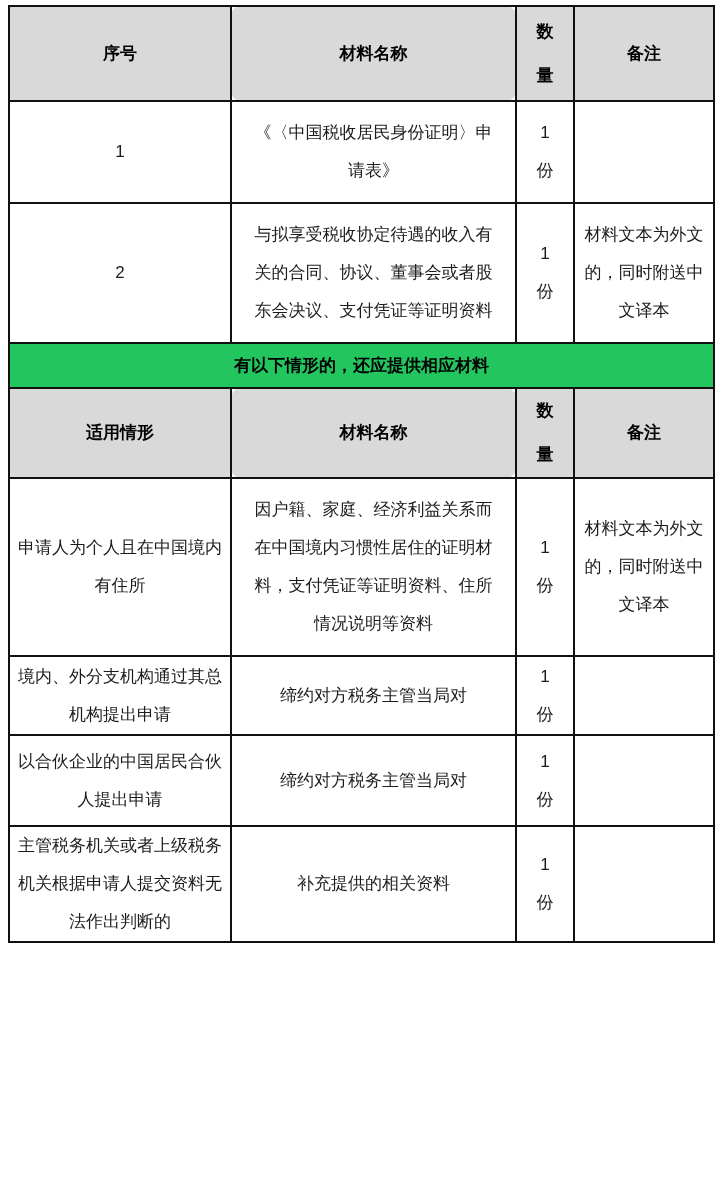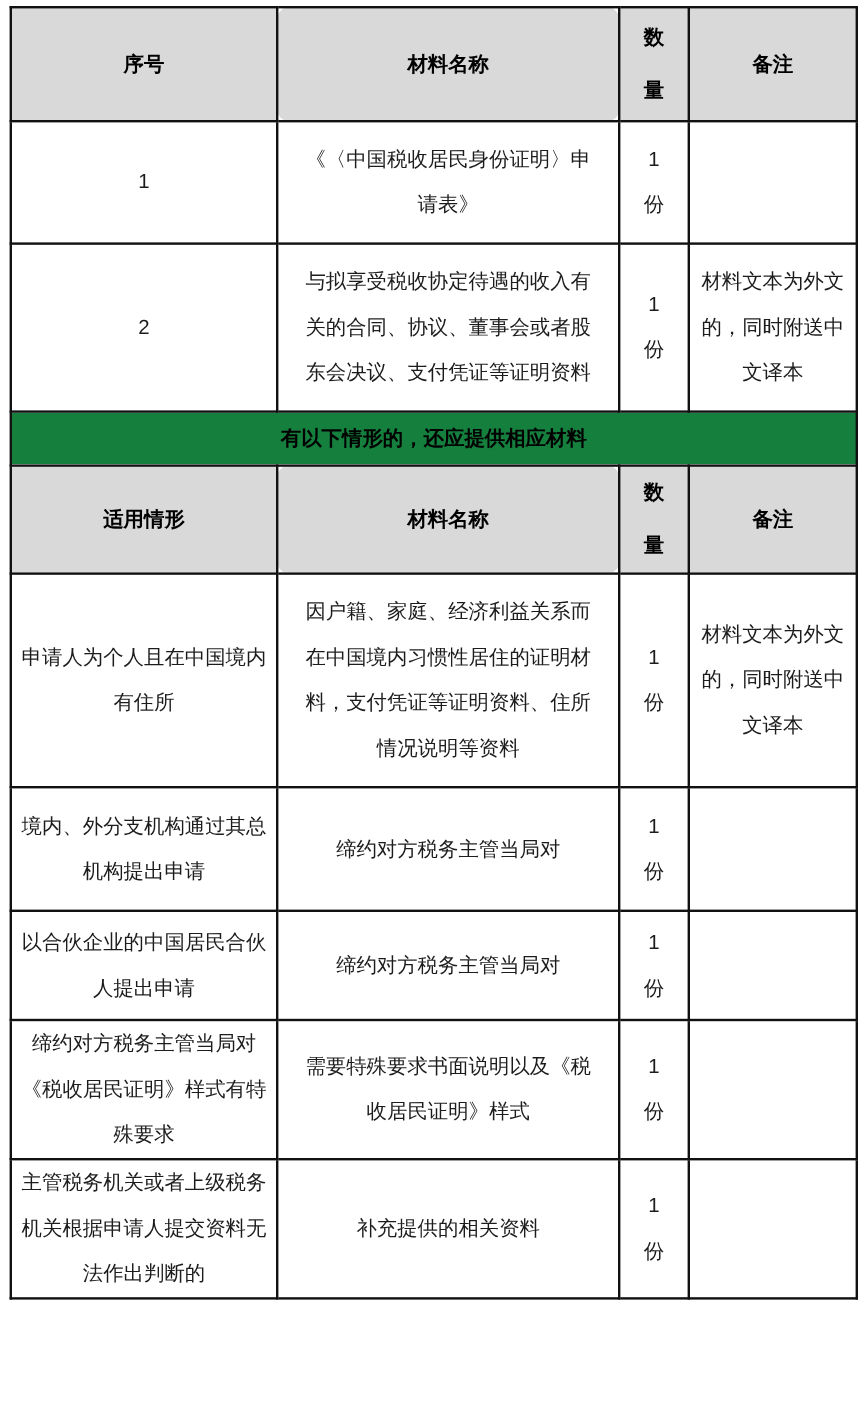--- a/index.html
+++ b/index.html
@@ -34,21 +34,21 @@
   td.c2 { padding: 12px 16px; border-radius: 10px; }
   td.c3 { padding: 0 4px; white-space: pre-line; }
   td.c4 { padding: 12px 8px; }
   tr.hdr td {
     background: #d9d9d9;
     font-weight: bold;
     color: #000000;
   }
   tr.hdr td.c3 { line-height: 44px; }
   tr.section-row td {
-    background: #15803d;
+    background: #22c55e;
     font-weight: bold;
     color: #000000;
     line-height: normal;
     padding: 0 10px;
     margin-left: 12px;
   }
 </style>
 </head>
 <body>
 
@@ -100,43 +100,36 @@
 
     <tr style="height:150px">
       <td class="c1">申请人为个人且在中国境内有住所</td>
       <td class="c2">因户籍、家庭、经济利益关系而在中国境内习惯性居住的证明材料，支付凭证等证明资料、住所情况说明等资料</td>
       <td class="c3">1
 份</td>
       <td class="c4">材料文本为外文的，同时附送中文译本</td>
     </tr>
 
 
-    <tr style="height:103px">
+    <tr style="height:79px">
       <td class="c1">境内、外分支机构通过其总机构提出申请</td>
       <td class="c2">缔约对方税务主管当局对</td>
       <td class="c3">1
 份</td>
       <td class="c4"></td>
     </tr>
 
     <tr style="height:91px">
       <td class="c1">以合伙企业的中国居民合伙人提出申请</td>
       <td class="c2">缔约对方税务主管当局对</td>
       <td class="c3">1
 份</td>
       <td class="c4"></td>
     </tr>
 
-    <tr style="height:115px">
-      <td class="c1">缔约对方税务主管当局对《税收居民证明》样式有特殊要求</td>
-      <td class="c2">需要特殊要求书面说明以及《税收居民证明》样式</td>
-      <td class="c3">1
-份</td>
-      <td class="c4"></td>
-    </tr>
 
     <tr style="height:109px">
       <td class="c1">主管税务机关或者上级税务机关根据申请人提交资料无法作出判断的</td>
       <td class="c2">补充提供的相关资料</td>
       <td class="c3">1
 份</td>
       <td class="c4"></td>
     </tr>
   </tbody>
     </table>

